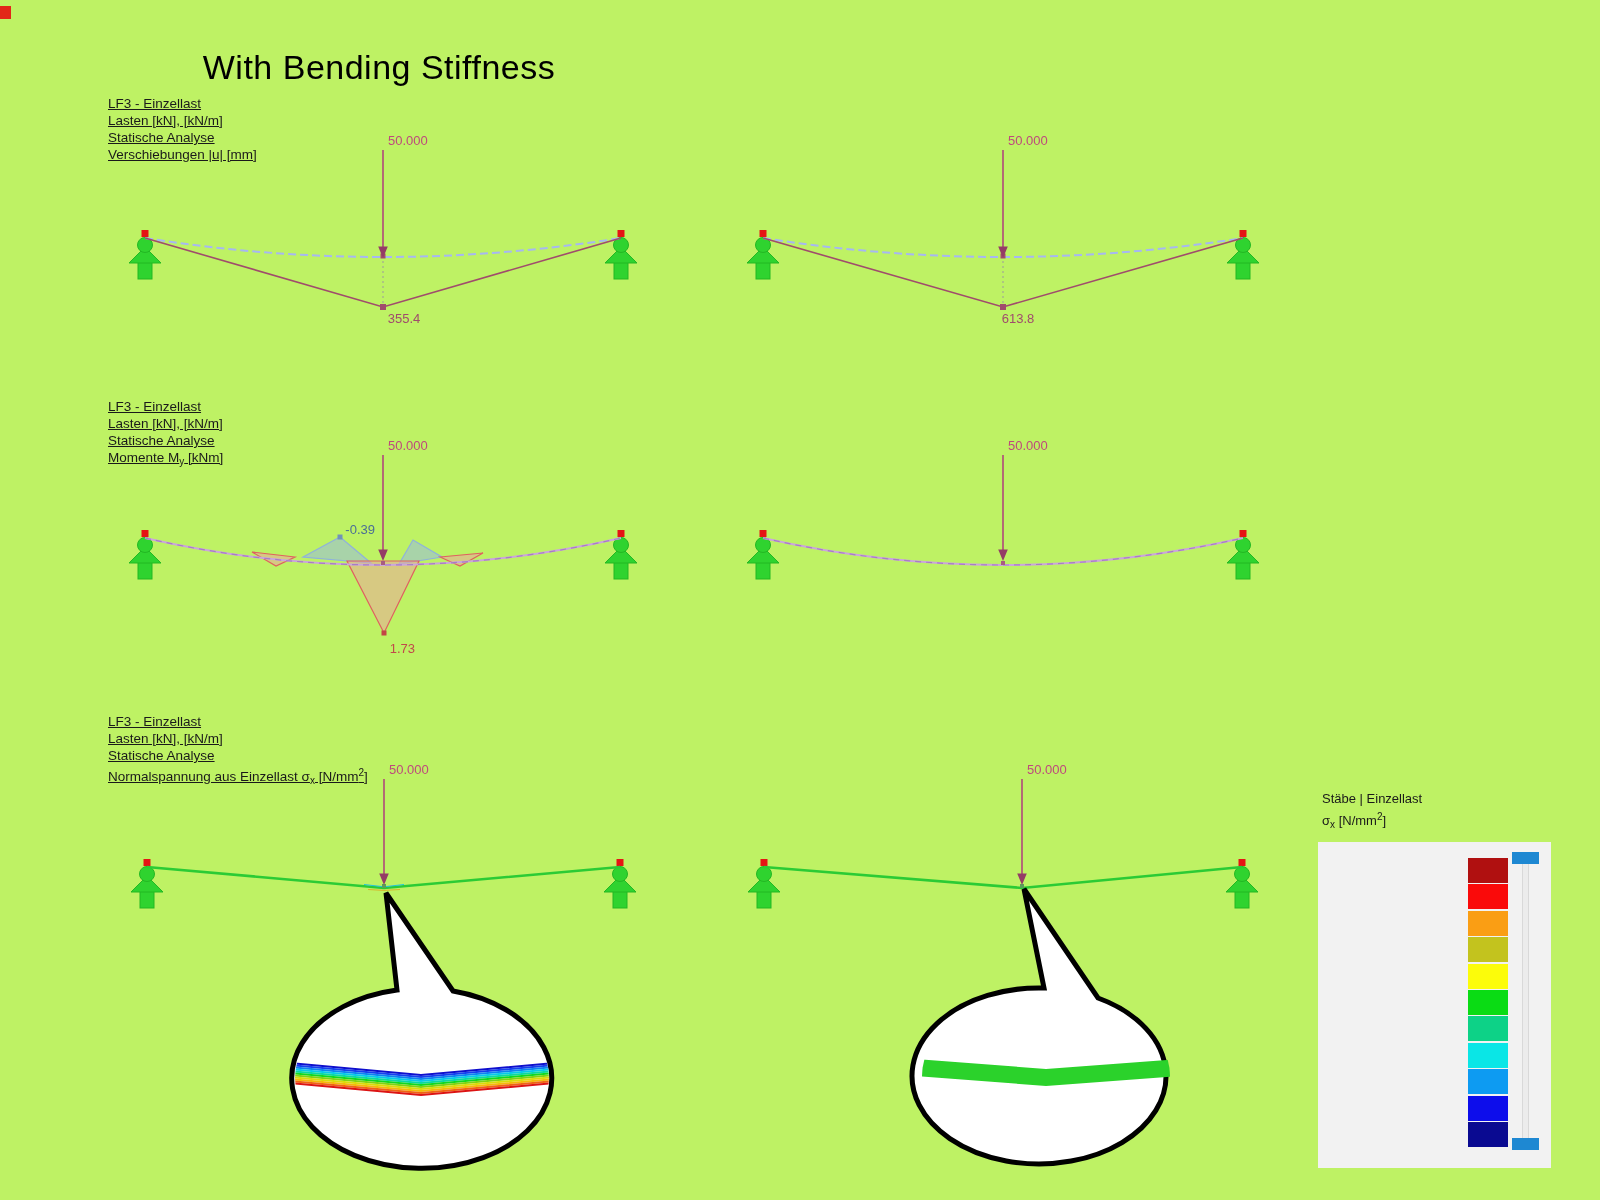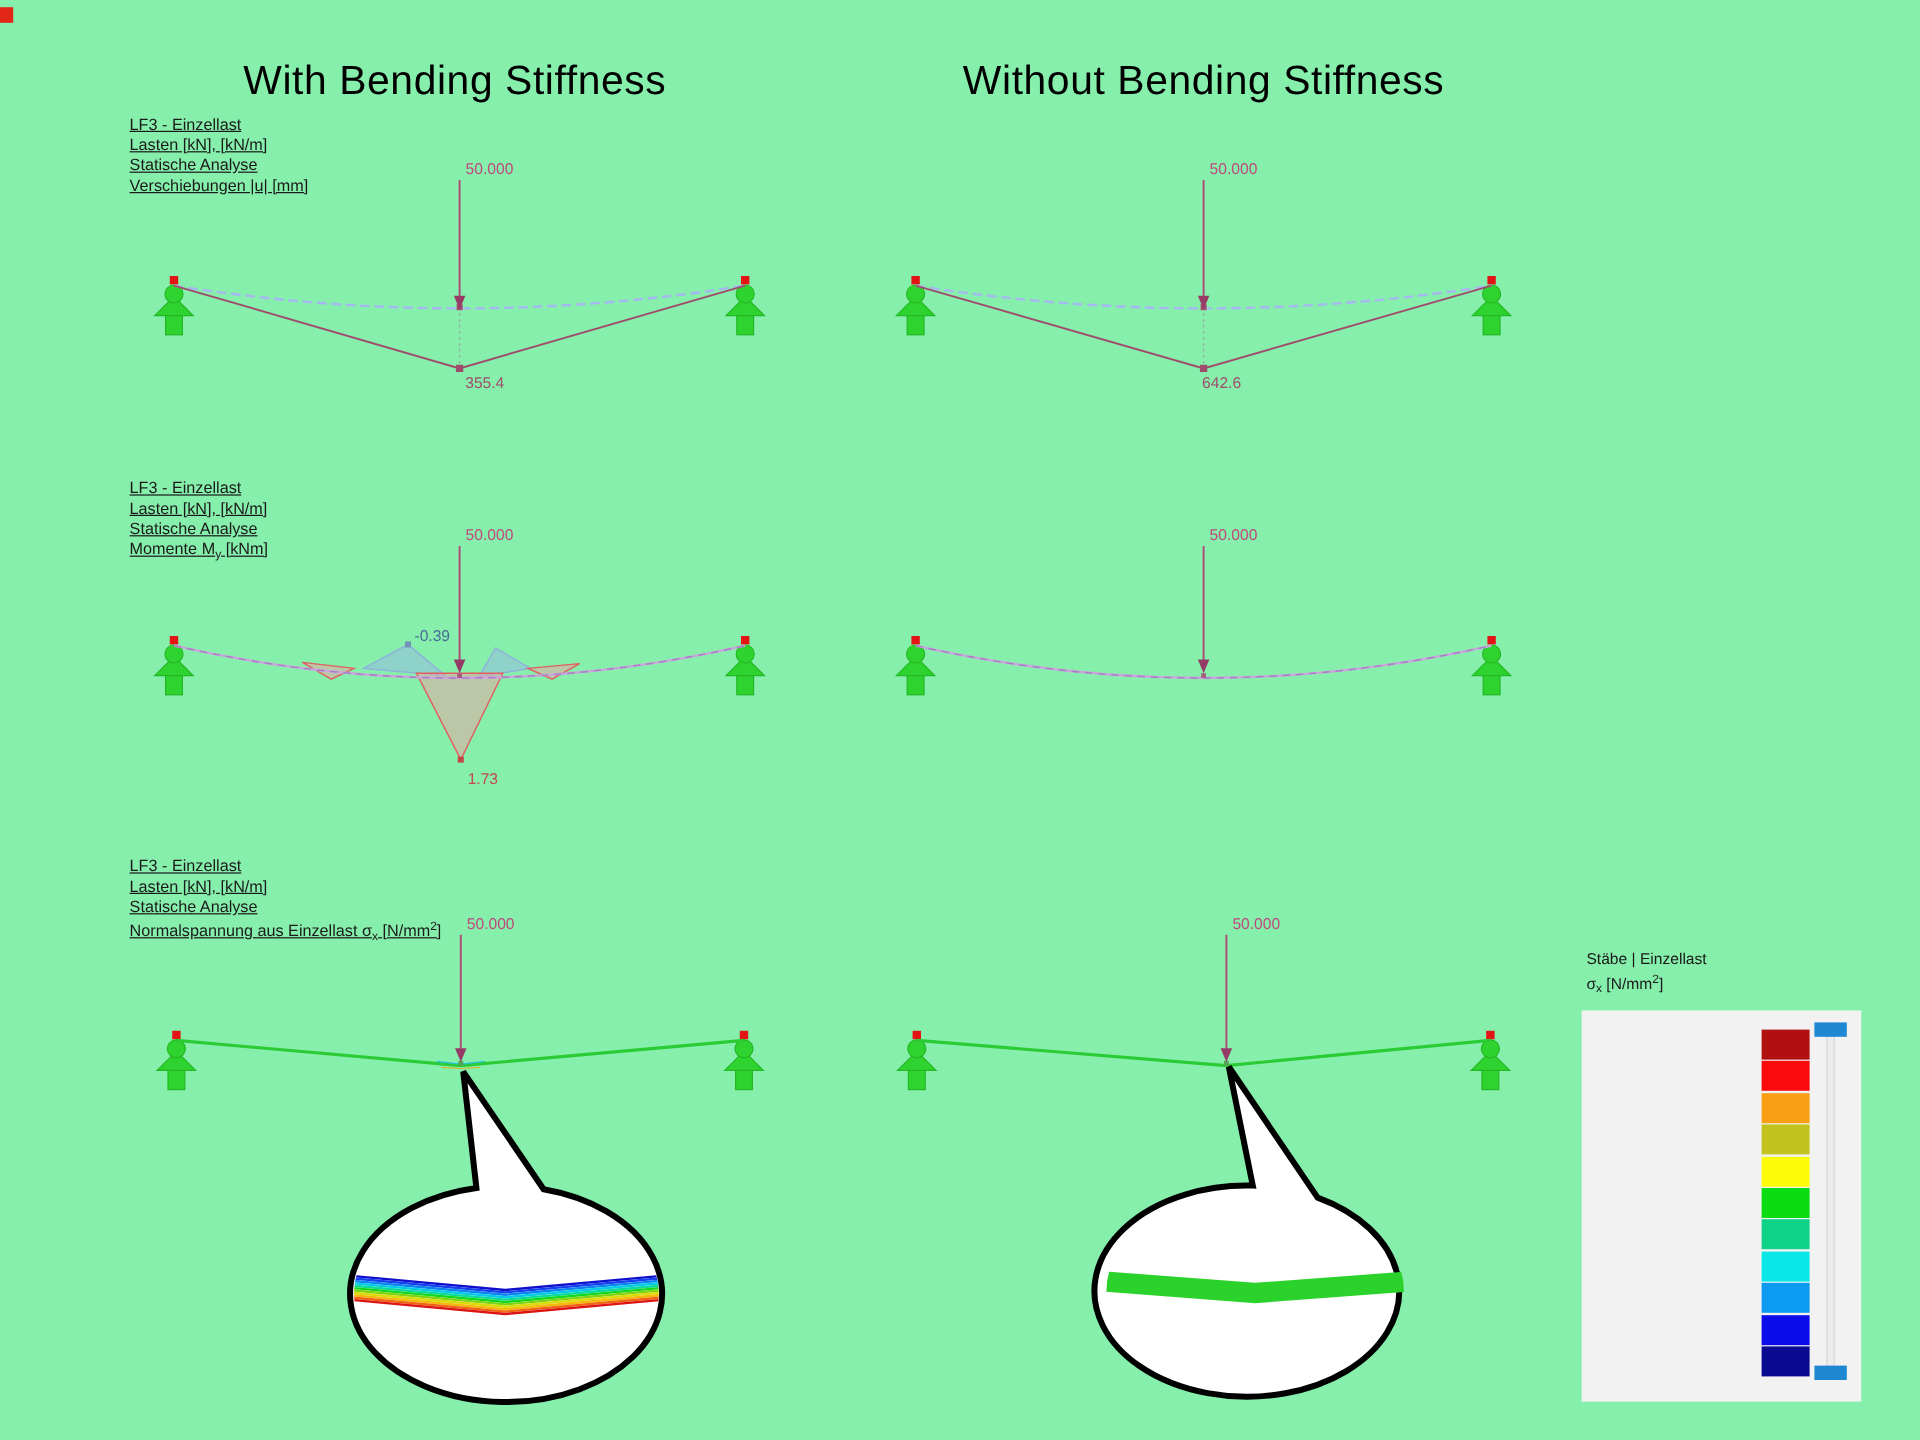--- a/index.html
+++ b/index.html
@@ -1,16 +1,16 @@
 <!DOCTYPE html>
 <html><head>
 <meta charset="utf-8">
 <style>
   html,body{margin:0;padding:0;background:#fff;}
-  #stage{position:relative;width:1600px;height:1200px;background:#86efac;overflow:hidden;
+  #stage{position:relative;width:1600px;height:1200px;background:#bef264;overflow:hidden;
          font-family:"Liberation Sans",sans-serif;color:#111;}
   .abs{position:absolute;}
   .title{font-size:34px;color:#000;text-align:center;width:500px;letter-spacing:0.5px;}
   .info{font-size:13.5px;line-height:17px;color:#1A1A1A;white-space:nowrap;text-decoration:underline;}
   .lbl{font-size:13px;white-space:nowrap;}
   .load-lbl{color:#BE4A7C;}
   .disp-lbl{color:#A04C6C;width:60px;text-align:center;}
   .mneg-lbl{color:#4A6E96;width:60px;text-align:center;}
   .mpos-lbl{color:#C14A4A;width:60px;text-align:right;}
   .sb{font-size:10px;vertical-align:-3px;}
@@ -157,21 +157,20 @@
       </g>
     <path class="bubble" d="M1024,889 L1098,998 A127 88 0 1 1 1044,988 Z"></path>
     <g clip-path="url(#clipR)">
       <polygon points="915,1059 1046,1069 1180,1059 1180,1076 1046,1086 915,1076" fill="#2BD22B"></polygon>
     </g>
   </svg>
 
   <div class="abs" style="left: 0px; top: 6px; width: 11px; height: 13px; background-color: rgb(226, 39, 24);"></div>
 
   <div class="abs title" style="left:129px;top:48px;">With Bending Stiffness</div>
-  <div class="abs title" style="left:753px;top:48px;">Without Bending Stiffness</div>
 
   <div class="abs info" style="left:108px;top:95px;">
     <div>LF3 - Einzellast</div>
     <div>Lasten [kN], [kN/m]</div>
     <div>Statische Analyse</div>
     <div>Verschiebungen |u| [mm]</div>
   </div>
 
   <div class="abs info" style="left:108px;top:398px;">
     <div>LF3 - Einzellast</div>
@@ -188,21 +187,21 @@
   </div>
 
   <div class="abs lbl load-lbl" style="left:388px;top:133px;">50.000</div>
   <div class="abs lbl load-lbl" style="left:1008px;top:133px;">50.000</div>
   <div class="abs lbl load-lbl" style="left:388px;top:438px;">50.000</div>
   <div class="abs lbl load-lbl" style="left:1008px;top:438px;">50.000</div>
   <div class="abs lbl load-lbl" style="left:389px;top:762px;">50.000</div>
   <div class="abs lbl load-lbl" style="left:1027px;top:762px;">50.000</div>
 
   <div class="abs lbl disp-lbl" style="left:374px;top:311px;">355.4</div>
-  <div class="abs lbl disp-lbl" style="left:988px;top:311px;">642.6</div>
+  <div class="abs lbl disp-lbl" style="left:988px;top:311px;">613.8</div>
   <div class="abs lbl mneg-lbl" style="left:315px;top:522px;text-align:right;">-0.39</div>
   <div class="abs lbl mpos-lbl" style="left:355px;top:641px;">1.73</div>
 
   <div class="abs" id="legend-header" style="left:1322px;top:790px;">
     <div>Stäbe | Einzellast</div>
     <div><span>σ</span><span class="sb">x</span><span> [N/mm</span><span class="sp">2</span><span>]</span></div>
   </div>
   <div class="abs" id="legend-panel">
     <div class="abs" id="legend-swatches">
         <div class="swatch" style="top: 0px; background: rgb(176, 16, 16);"></div>

